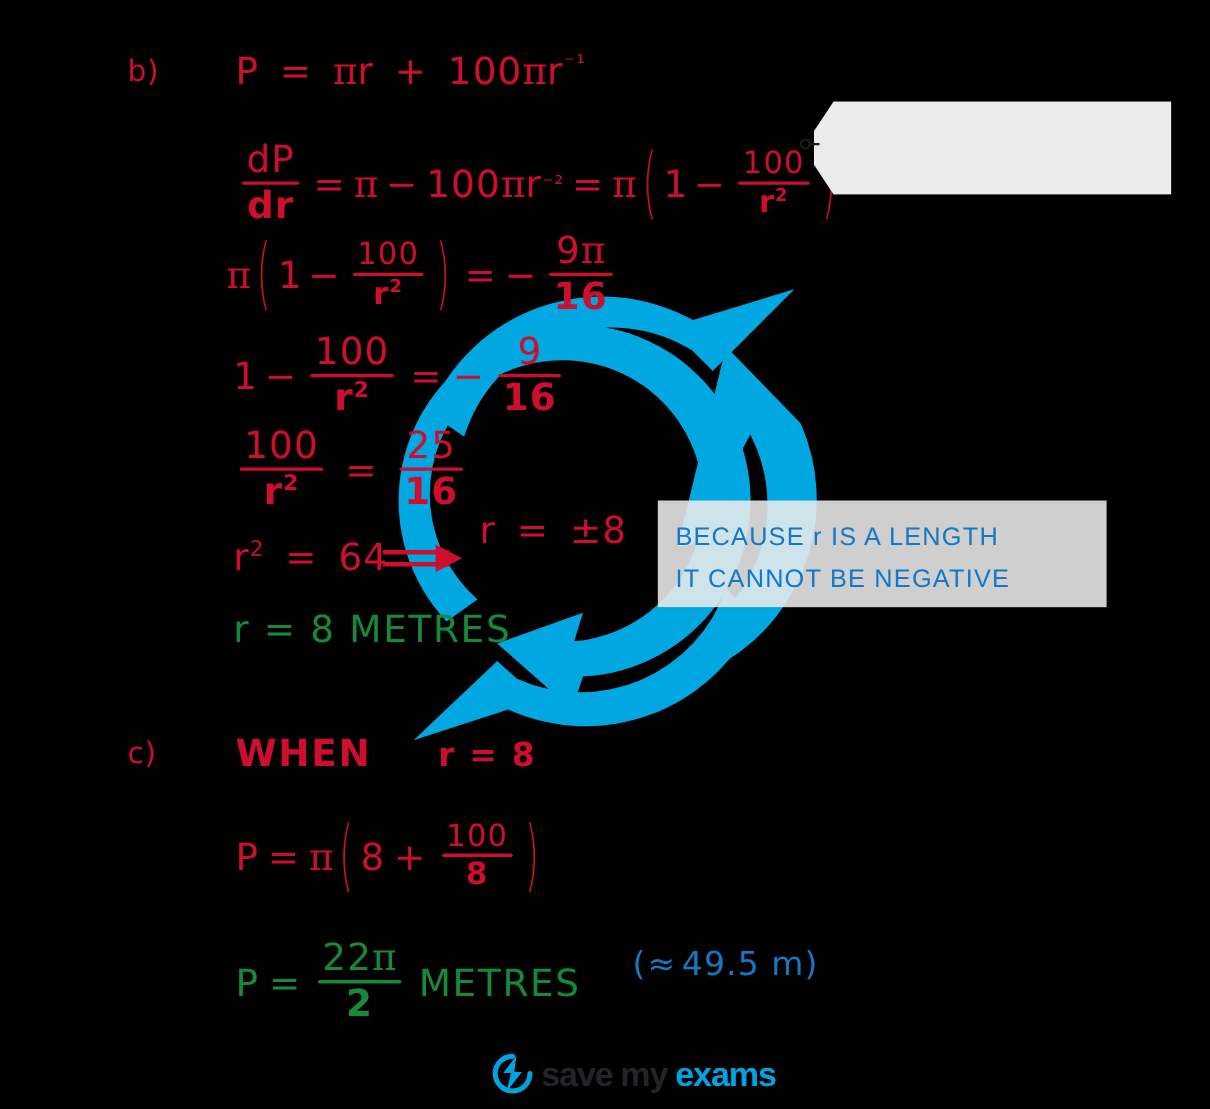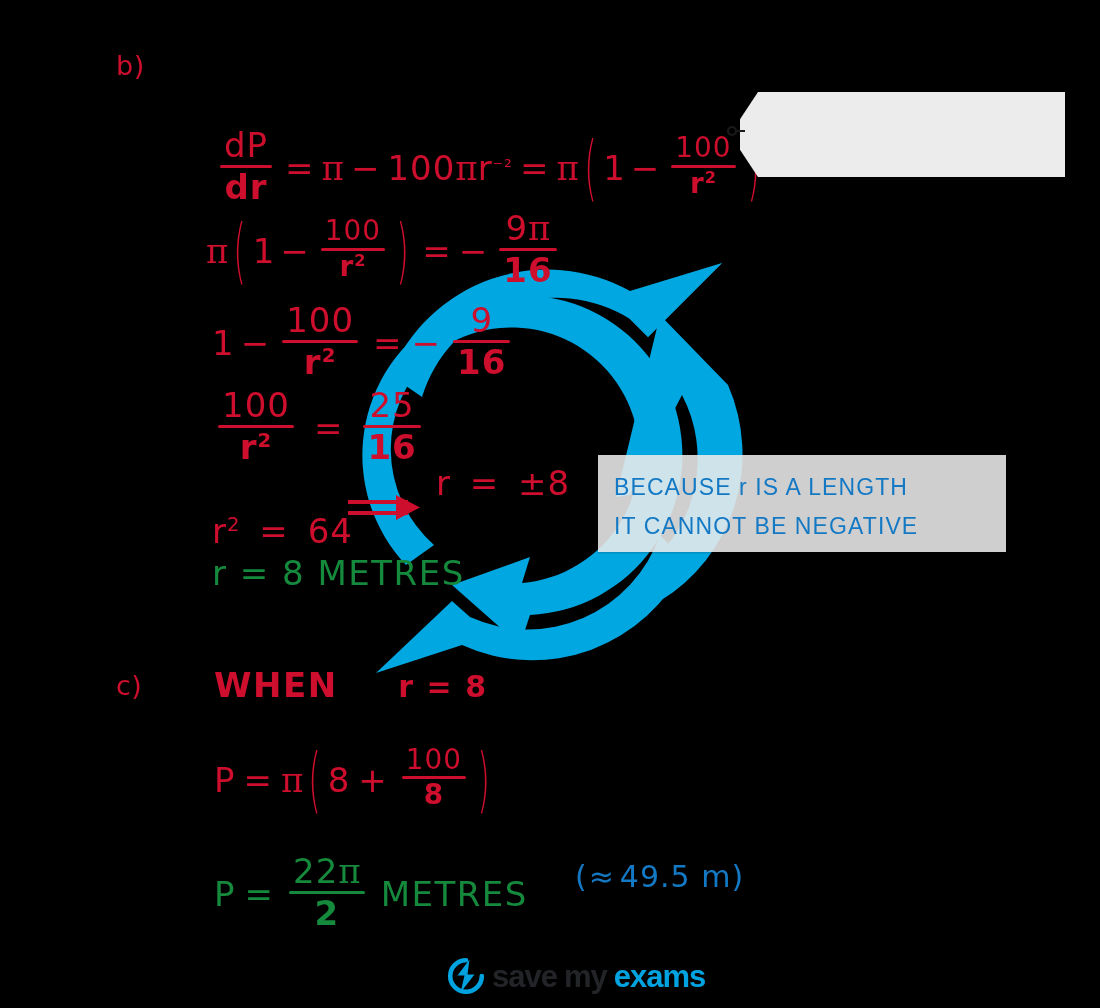--- a/index.html
+++ b/index.html
@@ -123,20 +123,27 @@
              A 140 140 0 0 0 330 290 Z" fill="#00A7E1"></path>
 
     <path d="M 92 282
              L 178 282
              L 136 368
              Z" fill="#00A7E1" opacity="0"></path>
   </svg>
 
   <div class="mth red lbl" style="left:116px;top:52px;">b)</div>
 
+  <div class="mth red eq" style="left:214px;top:48px;">
+    <span>P</span>
+    <span style="margin:0 7px;">=</span>
+    <span class="pi">π</span><span>r</span>
+    <span style="margin:0 7px;">+</span>
+    <span>100</span><span class="pi">π</span><span>r</span><span class="sup">⁻¹</span>
+  </div>
 
   <div class="mth red eq mid" style="left:214px;top:130px;">
     <span class="frac">
       <span class="num">dP</span>
       <span class="bar"></span>
       <span class="den">dr</span>
     </span>
     <span style="margin:0 7px;">=</span>
     <span class="pi">π</span>
     <span style="margin:0 7px;">−</span>
@@ -201,21 +208,21 @@
       <span class="den"><span>r</span><span class="sup">2</span></span>
     </span>
     <span style="margin:0 14px;">=</span>
     <span class="frac">
       <span class="num">25</span>
       <span class="bar"></span>
       <span class="den">16</span>
     </span>
   </div>
 
-  <div class="mth red eq" style="left:212px;top:490px;margin-top:24px;">
+  <div class="mth red eq" style="left:212px;top:490px;">
     <span>r</span><span class="sup">2</span>
     <span style="margin:0 7px;">=</span>
     <span>64</span>
   </div>
   <svg class="dblarrow" style="left:348px;top:490px;width:78px;height:36px;" viewBox="0 0 78 36">
     <path d="M2 12 H58 M2 23 H58" stroke="#CE0E2D" stroke-width="4" fill="none" stroke-linecap="square"></path>
     <path d="M48 5 L72 17.5 L48 30 Z" fill="#CE0E2D"></path>
   </svg>
   <div class="mth red eq" style="left:436px;top:466px;">
     <span>r</span>

